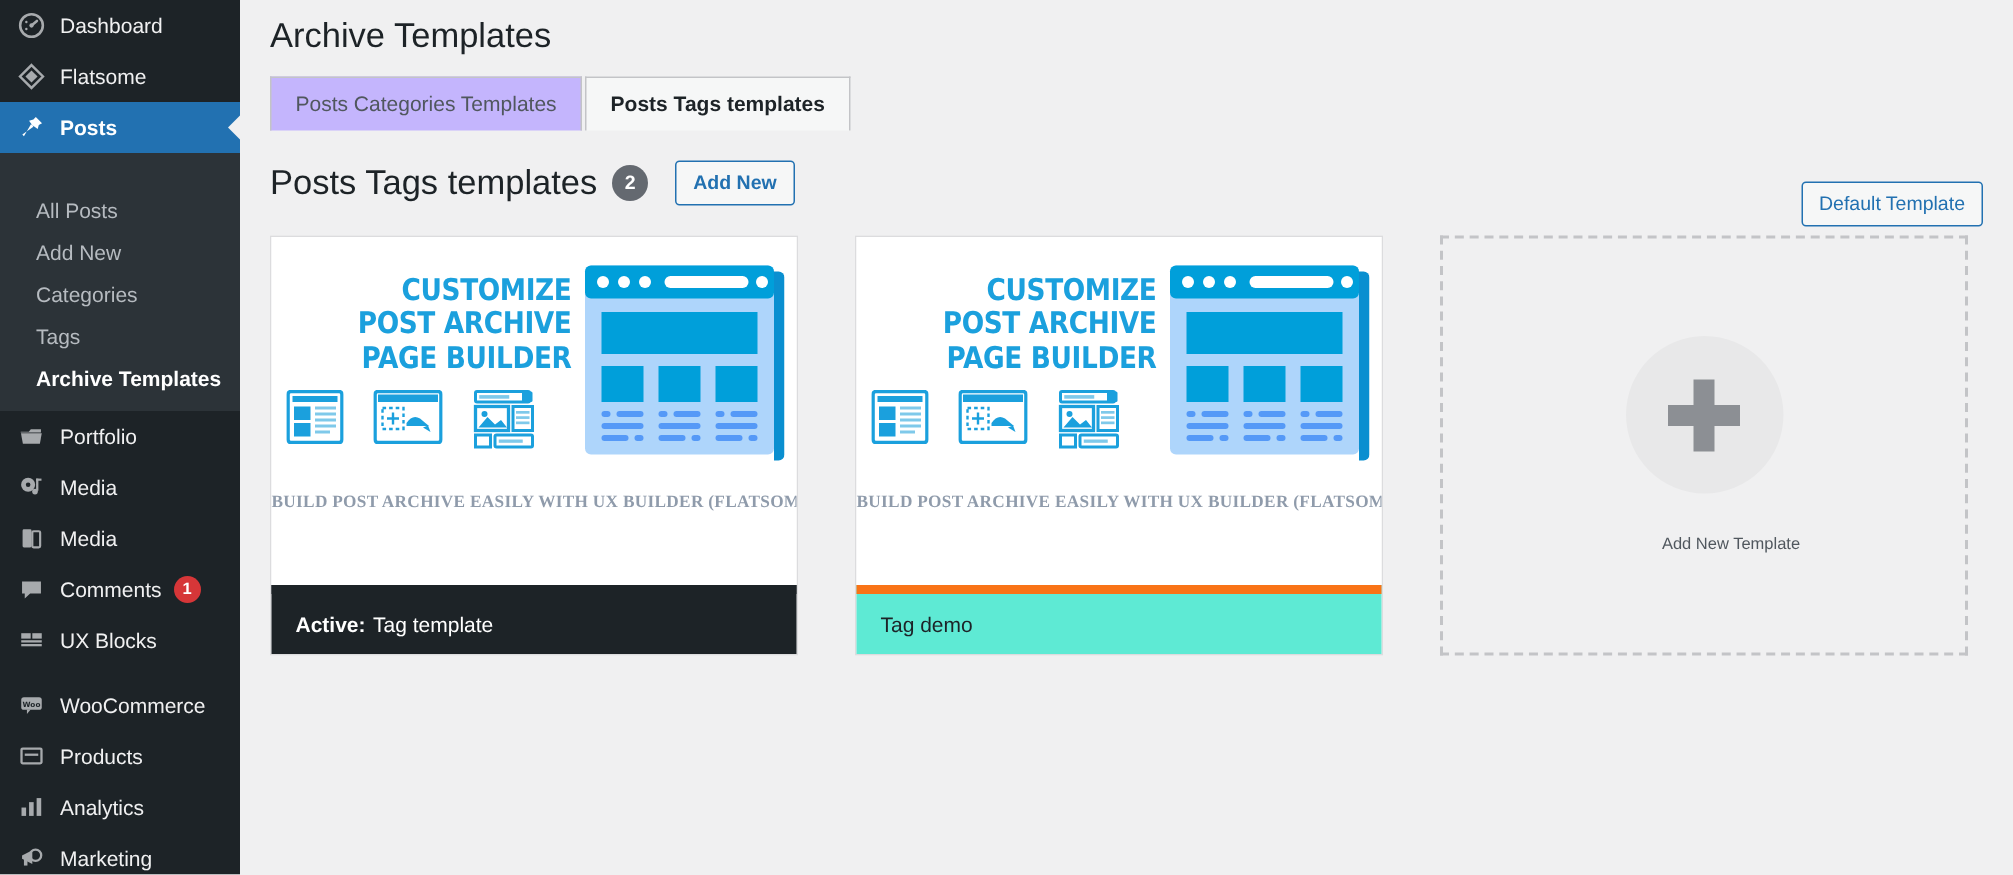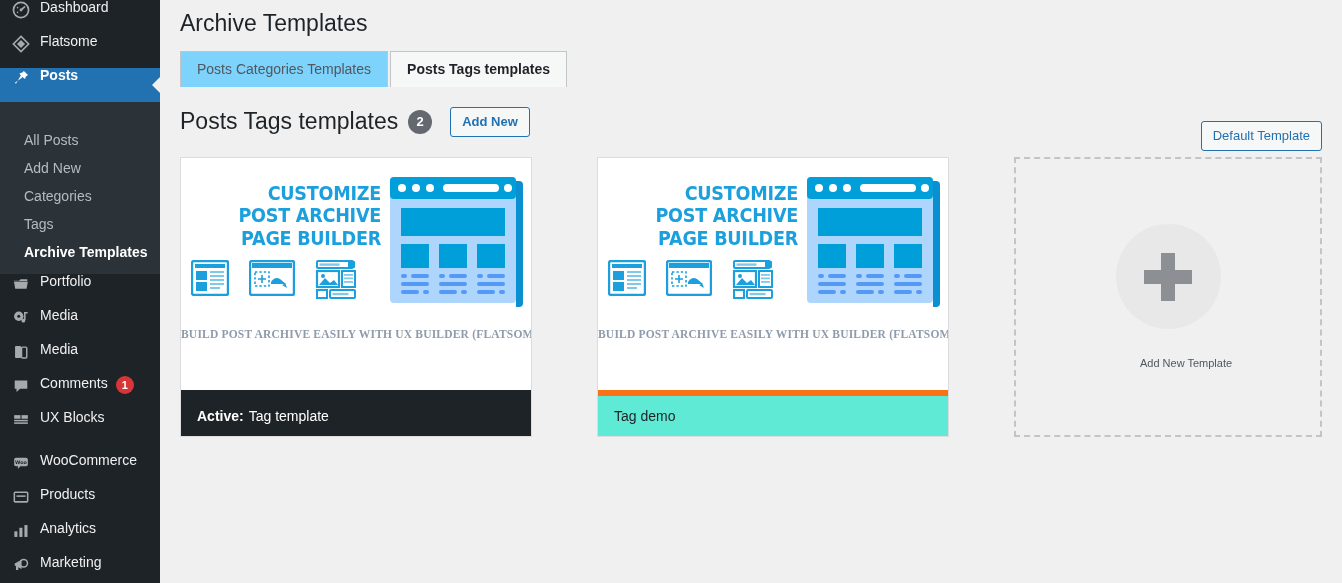--- a/index.html
+++ b/index.html
@@ -12,21 +12,21 @@
   }
   #app { display: flex; width: 1342px; height: 583px; }
 
   
   #sidebar {
     width: 160px; min-width: 160px; height: 583px;
     background: #1d2327; color: #f0f0f1;
     font-size: 14px; position: relative; overflow: hidden;
   }
   .menu-item {
-    display: flex; align-items: flex-start;
+    display: flex; align-items: center;
     height: 34px; padding-left: 11px;
     color: #f0f0f1; position: relative;
     white-space: nowrap;
   }
   .menu-item .mi-icon {
     width: 20px; height: 20px; margin-right: 9px;
     display: inline-flex; align-items: center; justify-content: center;
     flex: 0 0 20px;
   }
   .menu-item .mi-icon svg { display: block; }
@@ -62,21 +62,21 @@
     font-size: 23px; font-weight: 400; color: #1d2327;
     padding: 9px 0 0 20px; margin: 0; line-height: 1.3;
   }
 
   
   .tabs { display: flex; align-items: flex-end; margin: 12px 0 0 20px; height: 36px; }
   .tab {
     height: 36px; display: flex; align-items: center;
     padding: 0 16px; font-size: 14px;
     border: 1px solid #c3c4c7; border-bottom: none;
-    background: #7dd3fc; color: #50575e;
+    background: #c4b5fd; color: #50575e;
     margin-right: 2px; line-height: 1;
   }
   .tab.active {
     background: #f6f7f7; color: #1d2327; font-weight: bold;
     border-color: #c3c4c7;
   }
 
   
   .heading-row {
     display: flex; align-items: center;
@@ -96,21 +96,21 @@
     height: 30px; padding: 0 11px;
     background: #f6f7f7; border: 1px solid #2271b1; border-radius: 3px;
     color: #2271b1; font-size: 13px; font-weight: bold; line-height: 1;
     white-space: nowrap;
   }
   .btn-add-new { margin-left: 18px; }
   .btn-default-tpl { position: absolute; right: 0; top: 16px; font-weight: normal; }
 
   
   .cards {
-    display: flex; gap: 65px;
+    display: flex; gap: 38px;
     margin: 18px 20px 0 20px;
   }
   .card {
     width: 352px; background: #fff;
     border: 1px solid #dcdcde;
     display: flex; flex-direction: column;
   }
   .card-thumb {
     height: 232px; background: #fff;
     position: relative; overflow: hidden;

